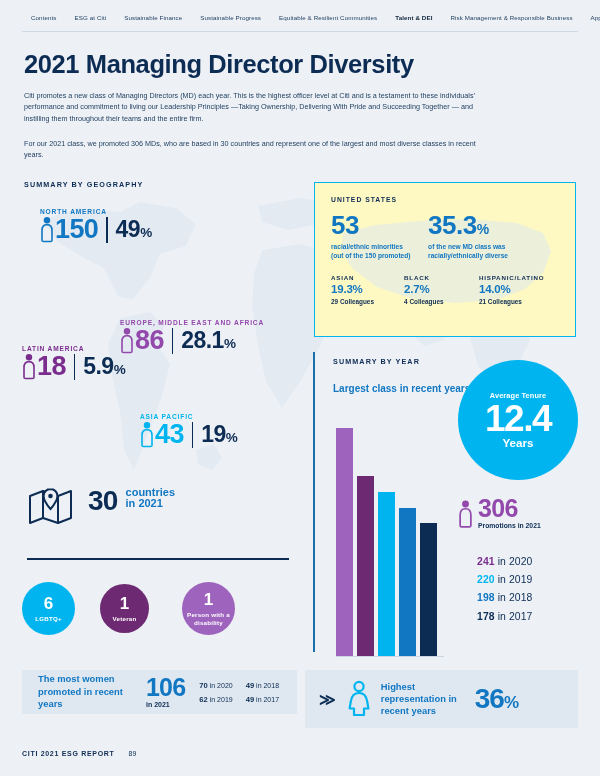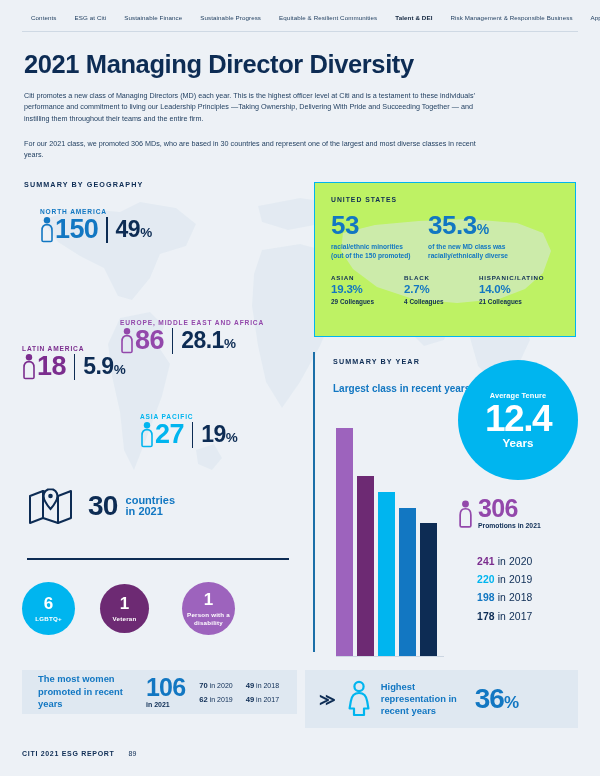--- a/index.html
+++ b/index.html
@@ -62,21 +62,21 @@
   .geo-row { display: flex; align-items: center; }
   .person-ico { margin-right: 1px; }
   .geo-count { font-size: 27px; font-weight: bold; line-height: 1; letter-spacing: -.6px; }
   .geo-sep { width: 1.3px; height: 26px; background: #0d2c54; margin: 0 8px; }
   .geo-pct { font-size: 23px; font-weight: bold; color: #0d2c54; line-height: 1; letter-spacing: -.5px; }
   .geo-pct .sm { font-size: 13.5px; }
 
   
   .us-panel {
     position: absolute; left: 314px; top: 182px; width: 262px; height: 155px;
-    border: 1.6px solid #00b5ef; background: #bef264; overflow: hidden;
+    border: 1.6px solid #00b5ef; background: #fef9c3; overflow: hidden;
   }
   .us-map-bg { position: absolute; left: 14px; top: 24px; opacity: .5; }
   .us-inner { position: relative; padding: 13px 16px; }
   .us-title { font-size: 6.8px; font-weight: bold; letter-spacing: 1px; color: #0d2c54; }
   .us-cols { display: flex; margin-top: 10px; }
   .us-c1 { width: 118px; }
   .us-big { font-size: 26px; font-weight: bold; color: #1277c2; line-height: .95; letter-spacing: -.5px; }
   .us-big.pct { color: #1277c2; }
   .us-big .sm { font-size: 14px; }
   .us-sub { font-size: 6.6px; font-weight: bold; color: #1277c2; line-height: 9.2px; margin-top: 4px; }
@@ -85,21 +85,21 @@
   .us-b1 { width: 84px; } .us-b2 { width: 86px; } .us-b3 { width: 92px; }
   .us-b-label { font-size: 6.2px; font-weight: bold; letter-spacing: .8px; color: #0d2c54; }
   .us-b-val { font-size: 11.5px; font-weight: bold; color: #1277c2; margin-top: 2px; letter-spacing: -.2px; }
   .us-b-note { font-size: 6.4px; font-weight: bold; color: #0d2c54; margin-top: 3px; }
 
   
   .vrule { position: absolute; width: 1.6px; background: #1b6fa8; }
   .hrule { position: absolute; height: 1.6px; background: #0d2c54; }
 
   
-  .countries { position: absolute; left: 28px; top: 487px; display: flex; align-items: center; }
+  .countries { position: absolute; left: 28px; top: 487px; display: flex; align-items: flex-start; }
   .count-30 { font-size: 28px; font-weight: bold; color: #0d2c54; line-height: 1; letter-spacing: -.8px; margin-left: 14px; }
   .count-txt { font-size: 11px; font-weight: bold; color: #1277c2; line-height: 11px; margin-left: 8px; }
 
   
   .circ { position: absolute; border-radius: 50%; display: flex;
           flex-direction: column; align-items: center; justify-content: center;
           color: #fff; text-align: center; }
   .circ-num { font-size: 17px; font-weight: bold; line-height: 1; }
   .circ-lbl { font-size: 6.2px; font-weight: bold; line-height: 7.6px; margin-top: 3px; letter-spacing: .2px; }
 
@@ -225,21 +225,21 @@
     </div>
   </div>
 
   <div class="geo" style="left:140px;top:413px;">
     <div class="geo-name" style="color:#00b5ef;">ASIA PACIFIC</div>
     <div class="geo-row">
       <svg class="person-ico" width="14" height="27" viewBox="0 0 14 27">
         <circle cx="7" cy="4.2" r="3.2" fill="#00b5ef"></circle>
         <path d="M7,8.6 C3.3,8.6 2,11.2 2,14.5 L2,24.2 C2,25 2.6,25.5 3.4,25.5 L10.6,25.5 C11.4,25.5 12,25 12,24.2 L12,14.5 C12,11.2 10.7,8.6 7,8.6 Z" fill="none" stroke="#00b5ef" stroke-width="1.6"></path>
       </svg>
-      <div class="geo-count" style="color:#00b5ef;">27</div>
+      <div class="geo-count" style="color:#00b5ef;">43</div>
       <div class="geo-sep"></div>
       <div class="geo-pct"><span>19</span><span class="sm">%</span></div>
     </div>
   </div>
 
   <div class="us-panel">
     <svg class="us-map-bg" width="236" height="110" viewBox="0 0 236 110">
       <path d="M14,26 L46,18 L90,14 L140,12 L188,16 L214,26 L222,44 L214,66 L196,82 L170,92 L128,96 L84,92 L48,80 L24,62 L12,44 Z" fill="#dbe6f0"></path>
     </svg>
     <div class="us-inner">

